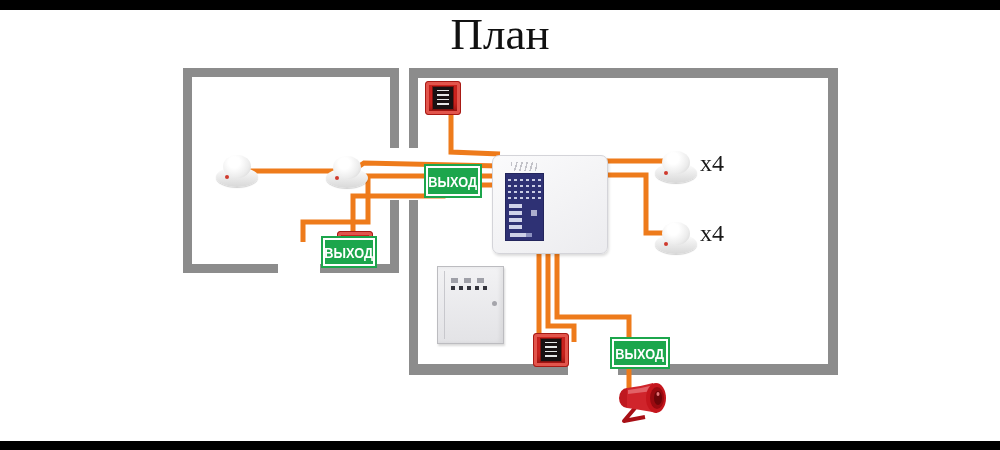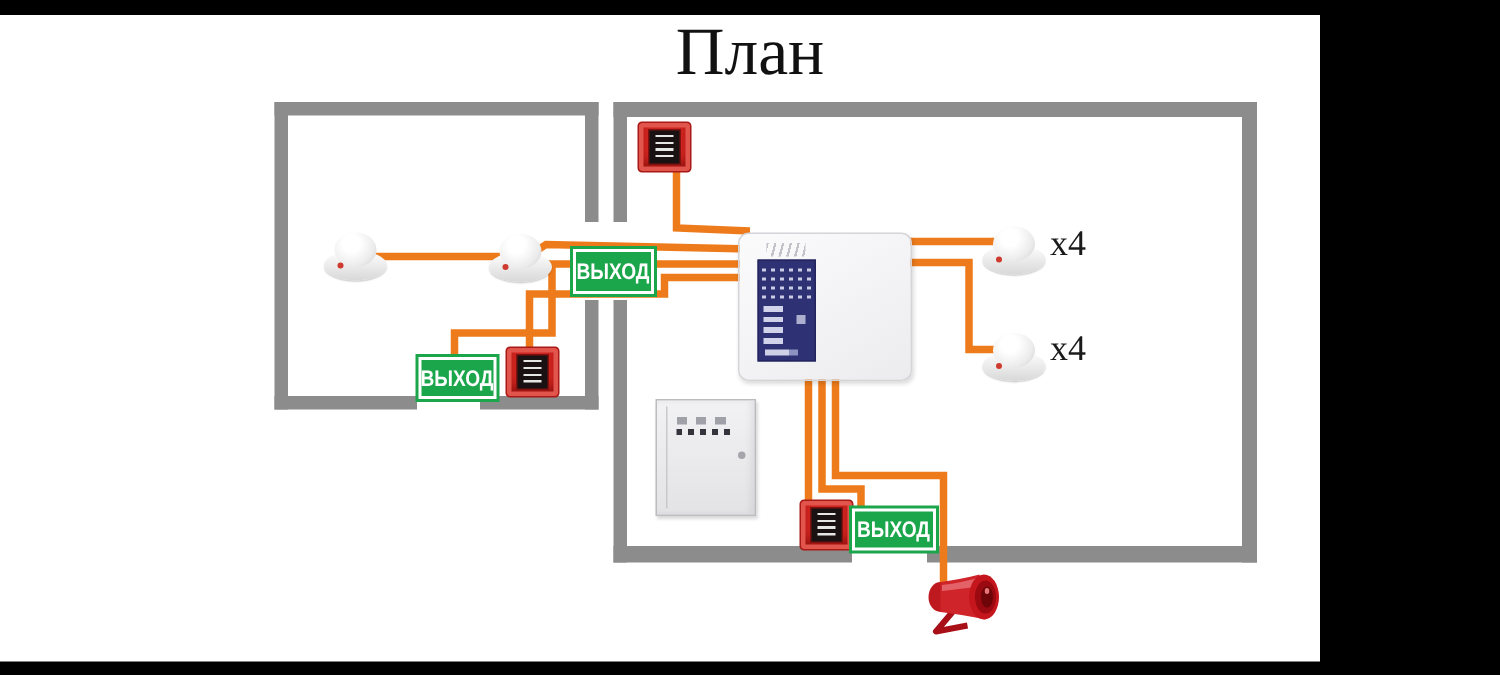--- a/index.html
+++ b/index.html
@@ -1,17 +1,17 @@
 <!DOCTYPE html>
 <html style="--wall: #8c8c8c; --wire: #ee7b1b; --green: #1ca64c; --red: #cf241f; --navy: #2e3174; --siren: #c5161d; --title: #111111; --letterbox: #000000;"><head>
 <meta charset="utf-8">
 <style>
   html,body{margin:0;padding:0;background:#000;}
   #stage{
-    position:relative;width:880px;height:450px;background:#ffffff;overflow:hidden;
+    position:relative;width:1000px;height:450px;background:#ffffff;overflow:hidden;
     font-family:"Liberation Sans","DejaVu Sans",sans-serif;
   }
   
   .bar{position:absolute;left:0;width:1000px;background:var(--letterbox,#000);z-index:50;}
   .bar-top{top:0;height:10px;}
   .bar-bottom{top:441px;height:9px;}
   
   .title{
     position:absolute;top:9px;left:0;width:1000px;text-align:center;z-index:1;
     font-family:"Liberation Serif","DejaVu Serif",serif;
@@ -33,21 +33,21 @@
   .mcp{position:absolute;width:34px;height:32px;z-index:4;border-radius:3px;
     background:var(--red,#cf241f);border:1px solid #a81a15;
     box-shadow:inset 0 0 0 3px #e2554c, inset 0 -6px 7px rgba(100,0,0,.55);}
   .mcp-inner{position:absolute;left:6px;top:4px;width:20px;height:22px;border:1px solid #7e120e;
     background-color:#191112;
     background-image:repeating-linear-gradient(to bottom,#e6e6e6 0 1.5px,transparent 1.5px 4.5px);
     background-size:12px 15px;background-position:center 3px;background-repeat:no-repeat;}
   
   .exit{position:absolute;z-index:5;background:var(--green,#1ca64c);
     border:2px solid #ffffff;box-shadow:0 0 0 2px var(--green,#1ca64c);
-    display:flex;align-items:center;justify-content:center;}
+    display:flex;align-items:center;justify-content:center;margin-left:44px;}
   .exit span{color:#fff;font-weight:bold;font-size:15px;letter-spacing:0;transform:scaleX(.85);white-space:nowrap;}
   
   .panel{position:absolute;left:492px;top:155px;width:114px;height:97px;z-index:4;border-radius:7px;
     background:linear-gradient(150deg,#fbfbfc,#ececef);border:1px solid #d4d4d9;
     box-shadow:1px 2px 3px rgba(0,0,0,.14);}
   .panel-vents{position:absolute;left:18px;top:6px;width:26px;height:9px;
     background:repeating-linear-gradient(105deg,#c2c2c8 0 1.5px,transparent 1.5px 5px);}
   .keypad{position:absolute;left:12px;top:17px;width:37px;height:66px;
     background:var(--navy,#2e3174);border:1px solid #23255c;}
   .kp-grid{position:absolute;left:2px;top:3px;right:2px;height:22px;

